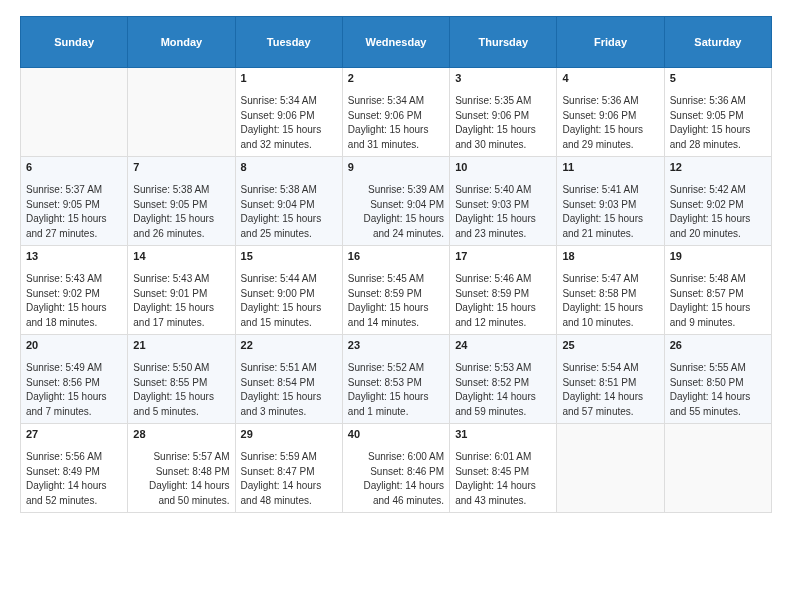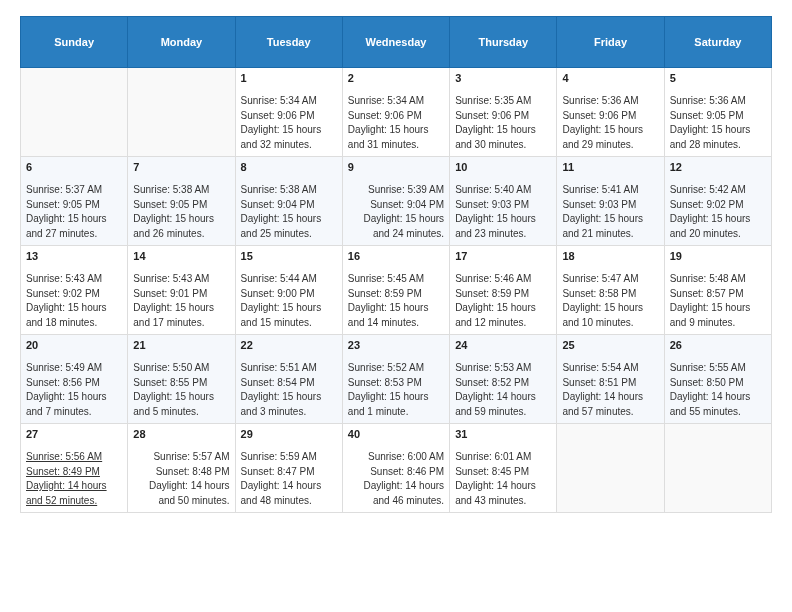--- a/index.html
+++ b/index.html
@@ -265,21 +265,21 @@
           <td>
             <span class="day-num">26</span>
             <div class="day-info" style="white-space: pre-line;">Sunrise: 5:55 AM
 Sunset: 8:50 PM
 Daylight: 14 hours and 55 minutes.</div>
           </td>
         </tr>
         <tr>
           <td>
             <span class="day-num">27</span>
-            <div class="day-info" style="white-space: pre-line; text-decoration: underline;">Sunrise: 5:56 AM
+            <div class="day-info" style="white-space: pre-line;">Sunrise: 5:56 AM
 Sunset: 8:49 PM
 Daylight: 14 hours and 52 minutes.</div>
           </td>
           <td>
             <span class="day-num">28</span>
             <div class="day-info" style="white-space: pre-line; text-align: right;">Sunrise: 5:57 AM
 Sunset: 8:48 PM
 Daylight: 14 hours and 50 minutes.</div>
           </td>
           <td>

